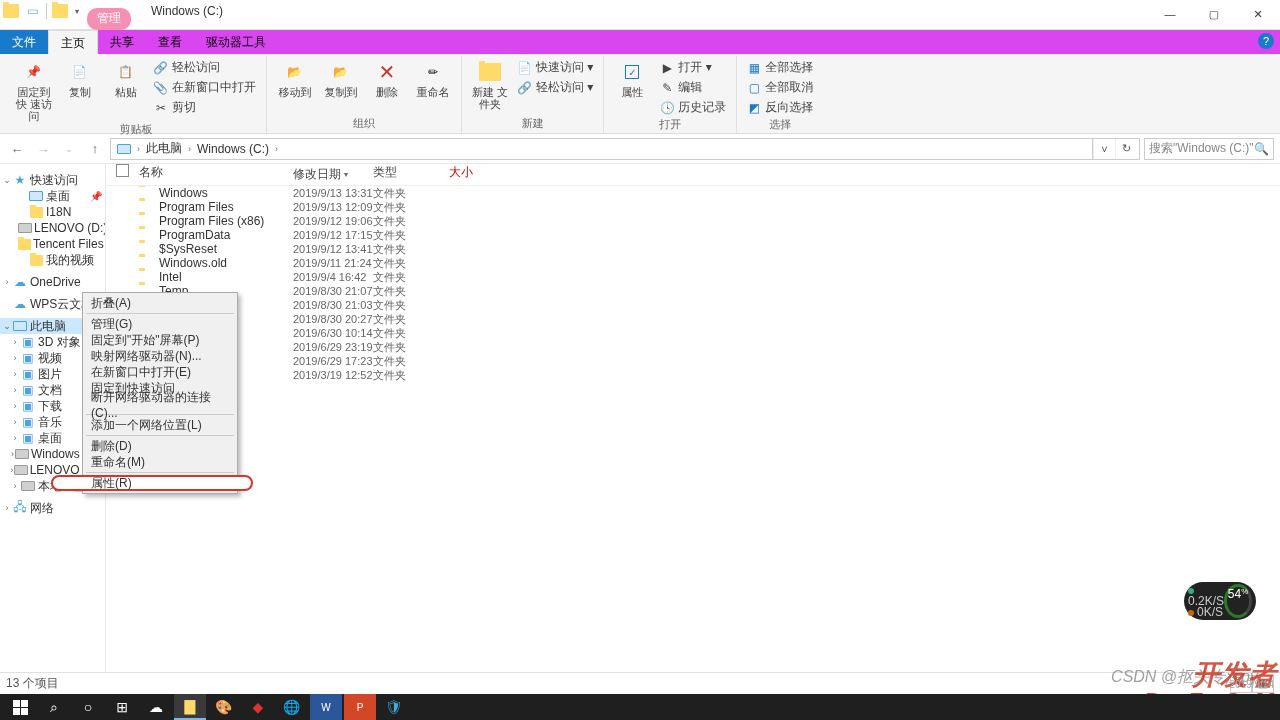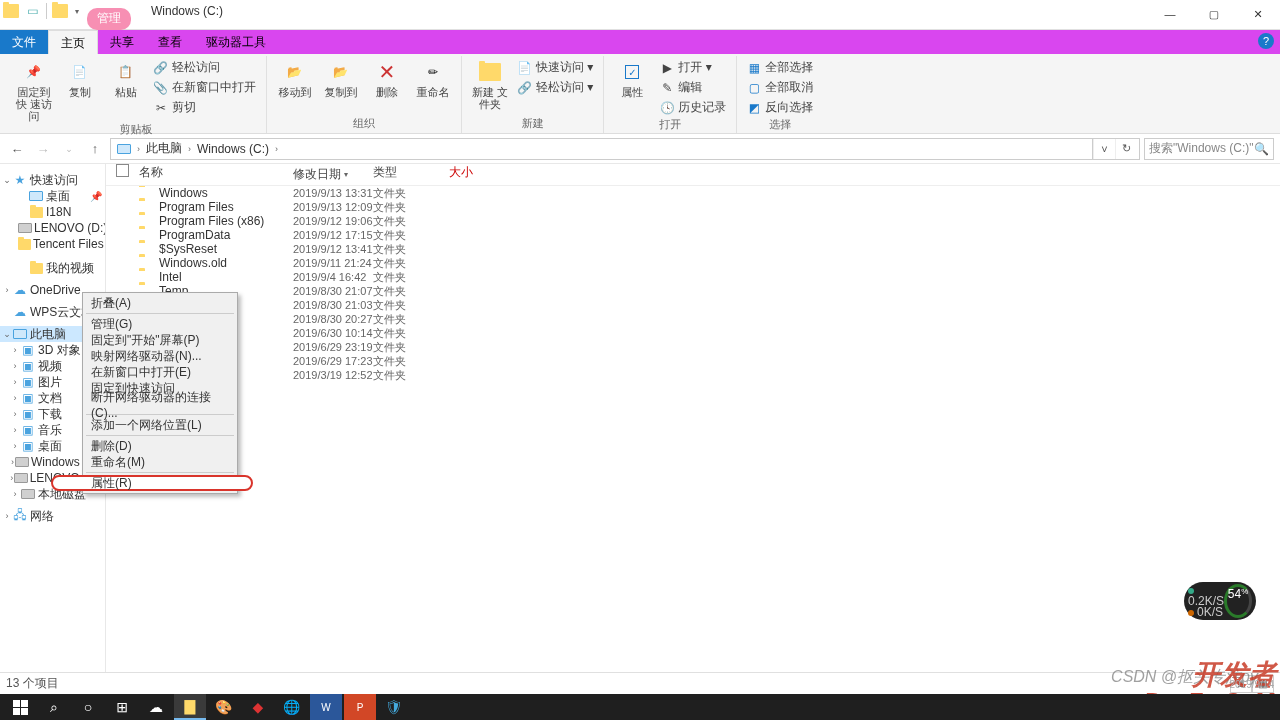--- a/index.html
+++ b/index.html
@@ -324,21 +324,21 @@
         </span>
         <span>LENOVO (D:)</span>
       </div>
       <div class="navitem" style="padding-left: 18px;">
         <span class="exp"></span>
         <span class="nicon">
           <span class="folder-small" style="width:13px;height:11px;"></span>
         </span>
         <span>Tencent Files</span>
       </div>
-      <div class="navitem" style="padding-left: 18px; margin-top: 8px;">
+      <div class="navitem" style="padding-left: 18px;">
         <span class="exp"></span>
         <span class="nicon">
           <span class="folder-small" style="width:13px;height:11px;"></span>
         </span>
         <span>我的视频</span>
       </div>
       <div class="navgap"></div>
       <div class="navitem" style="padding-left: 2px;">
         <span class="exp">›</span>
         <span class="nicon">

